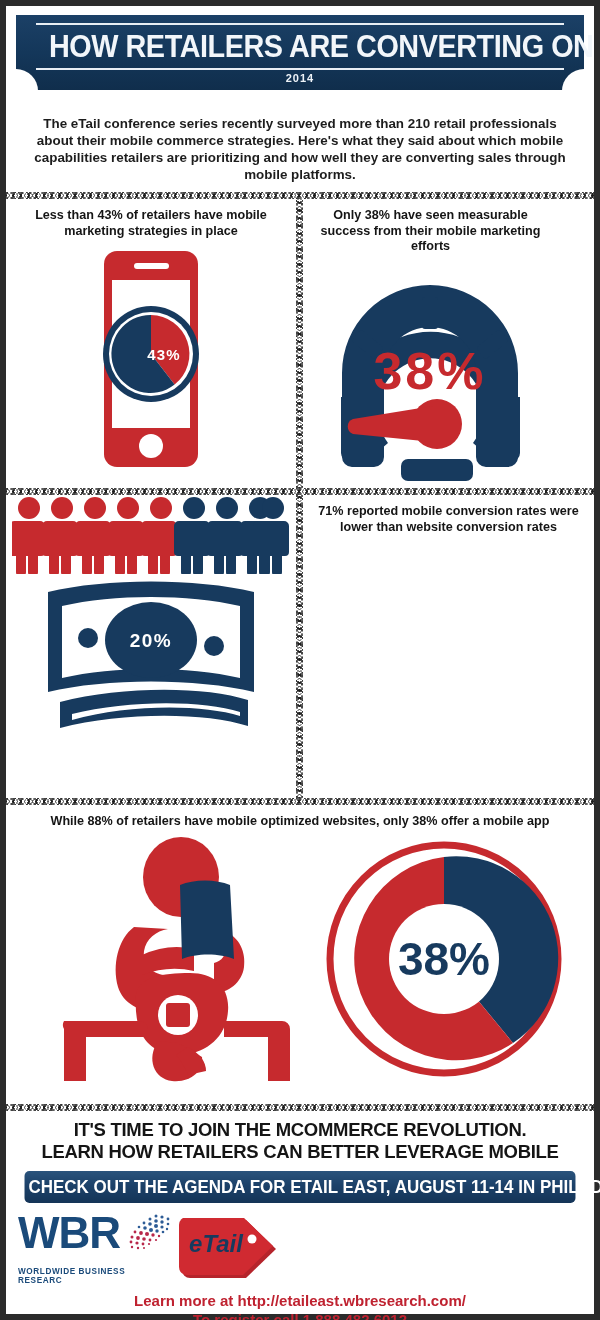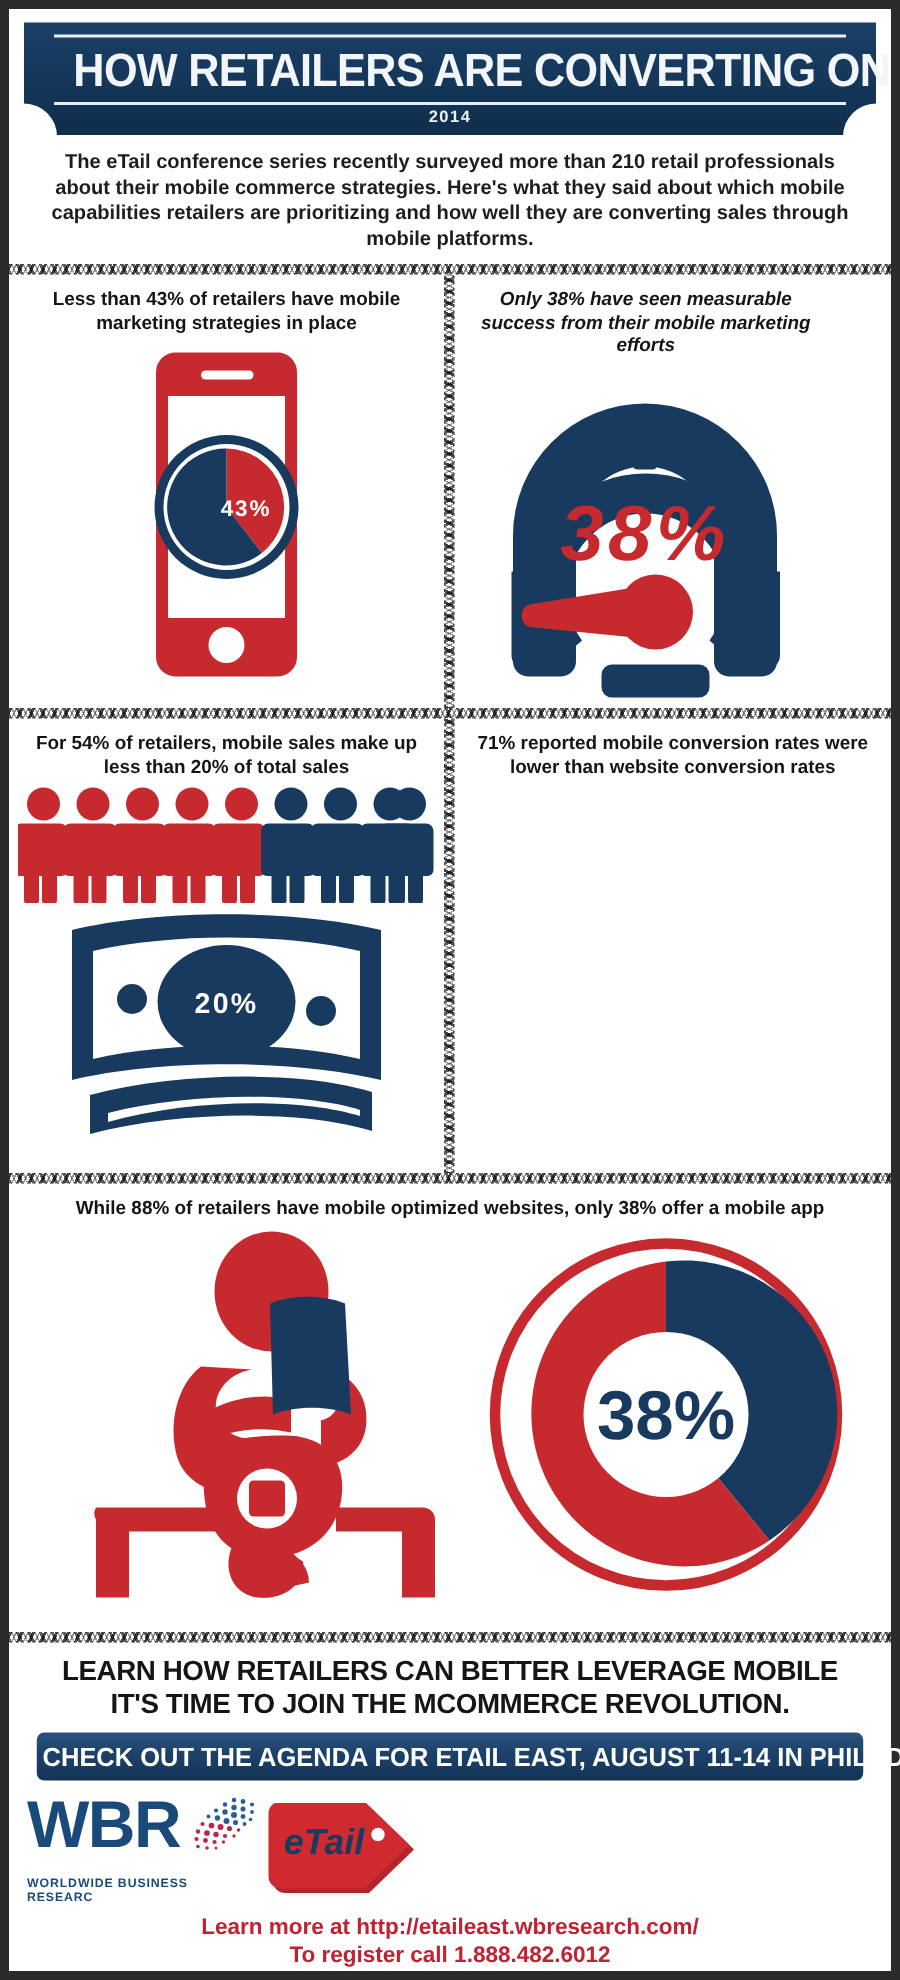--- a/index.html
+++ b/index.html
@@ -57,21 +57,21 @@
     margin:4px 0 3px 0;white-space:nowrap;
   }
   .year{
     text-align:center;color:#eef3f8;font-weight:bold;
     font-size:11px;letter-spacing:1px;margin:2px 0 1px 0;
     position:relative;z-index:2;
   }
   .intro{
     text-align:center;color:#1d1d1d;font-weight:bold;
     font-size:13.4px;line-height:17px;
-    padding:9px 26px 9px 26px;
+    padding:25px 26px 9px 26px;
   }
 
   
   .grid{display:flex;flex-wrap:wrap;}
   .cell{box-sizing:border-box;}
   .cell-head{
     text-align:center;font-weight:bold;color:#151515;
     font-size:12.6px;line-height:15.5px;
     padding:9px 14px 4px 14px;
   }
@@ -147,21 +147,21 @@
           <path d="M75,107 L75,68 A39,39 0 0 1 98.6,137.6 Z" fill="#C62A2E"></path>
           <path d="M75,107 L98.6,137.6 A39,39 0 1 1 75,68 Z" fill="#173A5E"></path>
           <text x="88" y="113" font-family="Liberation Sans, sans-serif" font-size="15" font-weight="bold" fill="#ffffff" letter-spacing="1.2" text-anchor="middle">43%</text>
           <circle cx="75" cy="199" r="12" fill="#ffffff"></circle>
         </svg>
       </div>
     </div>
 
     <div class="rope-v" style="height:289px;"></div>
 
-    <div class="cell" style="width:255px;height:289px;font-style:italic;">
+    <div class="cell" style="width:255px;height:289px;">
       <div class="cell-head">Only 38% have seen measurable success from their mobile marketing efforts</div>
       <div class="art" style="height:232px;">
         <svg width="235" height="215" viewBox="0 0 235 215">
 
           <path d="M52,196 A82,82 0 1 1 183,196 L183,196 L160,176 A53,53 0 1 0 75,176 Z" fill="#173A5E"></path>
 
           <path d="M28,130 L28,186 a9,9 0 0 0 9,9 l22,0 a9,9 0 0 0 9,-9 l0,-56 z" fill="#173A5E"></path>
           <path d="M167,130 L167,186 a9,9 0 0 0 9,9 l22,0 a9,9 0 0 0 9,-9 l0,-56 z" fill="#173A5E"></path>
 
           <rect x="110" y="28" width="15" height="30" rx="4" fill="#173A5E"></rect>
@@ -188,21 +188,20 @@
         </svg>
       </div>
     </div>
   </div>
 
   <div class="rope-h"></div>
 
   <div class="grid" style="height:303px;">
 
     <div class="cell" style="width:290px;height:303px;">
-      <div class="cell-head">For 54% of retailers, mobile sales make up less than 20% of total sales</div>
       <div class="art" style="height:245px;flex-direction:column;gap:0;">
         <svg width="278" height="78" viewBox="0 0 278 78">
           <g fill="#C62A2E">
             <g transform="translate(2,0)">
                 <circle cx="15" cy="12" r="11"></circle>
                 <path d="M4,25 h22 a5,5 0 0 1 5,5 v26 a4,4 0 0 1 -4,4 h-3 v16 a4,4 0 0 1 -4,4 h-2 a4,4 0 0 1 -4,-4 v-16 h-2 v16 a4,4 0 0 1 -4,4 h-2 a4,4 0 0 1 -4,-4 v-16 h-3 a4,4 0 0 1 -4,-4 v-26 a5,5 0 0 1 5,-5 z"></path>
               </g>
             <g transform="translate(35,0)">
                 <circle cx="15" cy="12" r="11"></circle>
                 <path d="M4,25 h22 a5,5 0 0 1 5,5 v26 a4,4 0 0 1 -4,4 h-3 v16 a4,4 0 0 1 -4,4 h-2 a4,4 0 0 1 -4,-4 v-16 h-2 v16 a4,4 0 0 1 -4,4 h-2 a4,4 0 0 1 -4,-4 v-16 h-3 a4,4 0 0 1 -4,-4 v-26 a5,5 0 0 1 5,-5 z"></path>
@@ -300,22 +299,22 @@
         <circle cx="118" cy="120" r="55" fill="#ffffff"></circle>
         <text x="118" y="136" font-family="Liberation Sans Narrow, Liberation Sans, sans-serif" font-size="46" font-weight="bold" fill="#173A5E" text-anchor="middle">38%</text>
       </svg>
     </div>
   </div>
 
   <div class="rope-h"></div>
 
   <div>
     <div class="cta">
+      <div>IT'S TIME TO JOIN THE MCOMMERCE REVOLUTION.</div>
       <div>LEARN HOW RETAILERS CAN BETTER LEVERAGE MOBILE</div>
-      <div>IT'S TIME TO JOIN THE MCOMMERCE REVOLUTION.</div>
     </div>
 
     <div class="agenda">CHECK OUT THE AGENDA FOR ETAIL EAST, AUGUST 11-14 IN PHILADELPHIA</div>
 
     <div class="logos">
 
       <div class="wbr">
         <div class="wbr-top">
           <span class="wbr-mark">WBR</span>
           <svg width="52" height="38" viewBox="0 0 52 38" style="margin-left:2px;">

